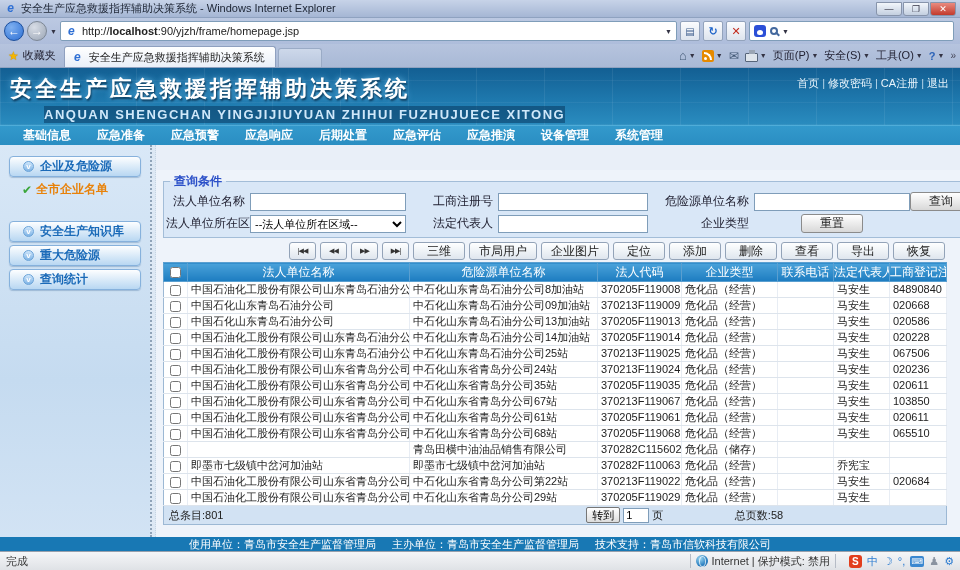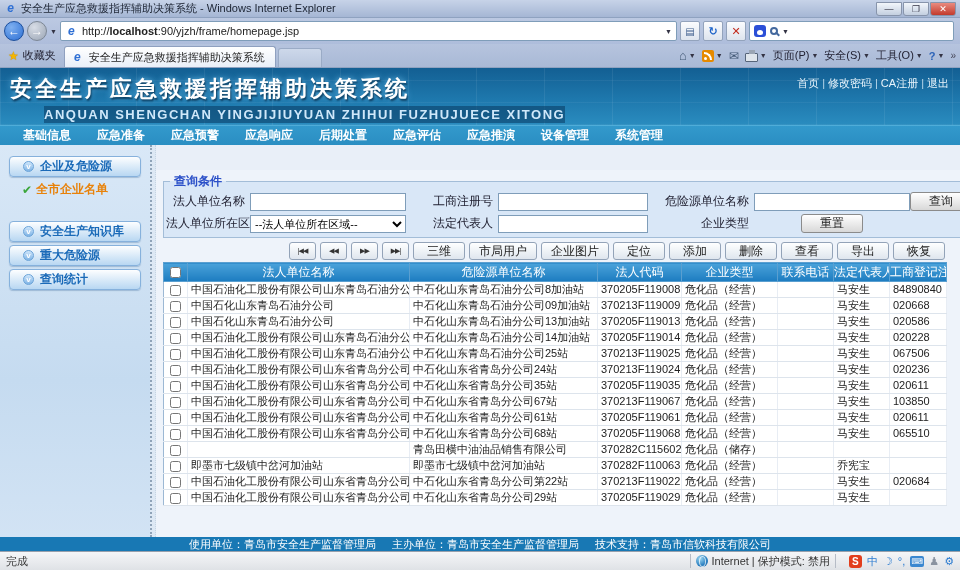--- a/index.html
+++ b/index.html
@@ -491,20 +491,29 @@
               <td>中石化山东省青岛分公司29站</td>
               <td>370205F119029</td>
               <td>危化品（经营）</td>
               <td></td>
               <td>马安生</td>
               <td></td>
             </tr>
           </tbody>
       </table>
 
+      <div class="pager-row">
+        <span>总条目:801</span>
+        <span class="pager-mid">
+          <button class="goto-btn">转到</button>
+          <input class="goto-input" value="1" style="">
+          <span>页</span>
+        </span>
+        <span class="pager-total-pages">总页数:58</span>
+      </div>
 
     </div>
   </div>
 
   <div class="sitefooter">
     <span>使用单位：青岛市安全生产监督管理局</span>
     <span>主办单位：青岛市安全生产监督管理局</span>
     <span>技术支持：青岛市信软科技有限公司</span>
   </div>
 

